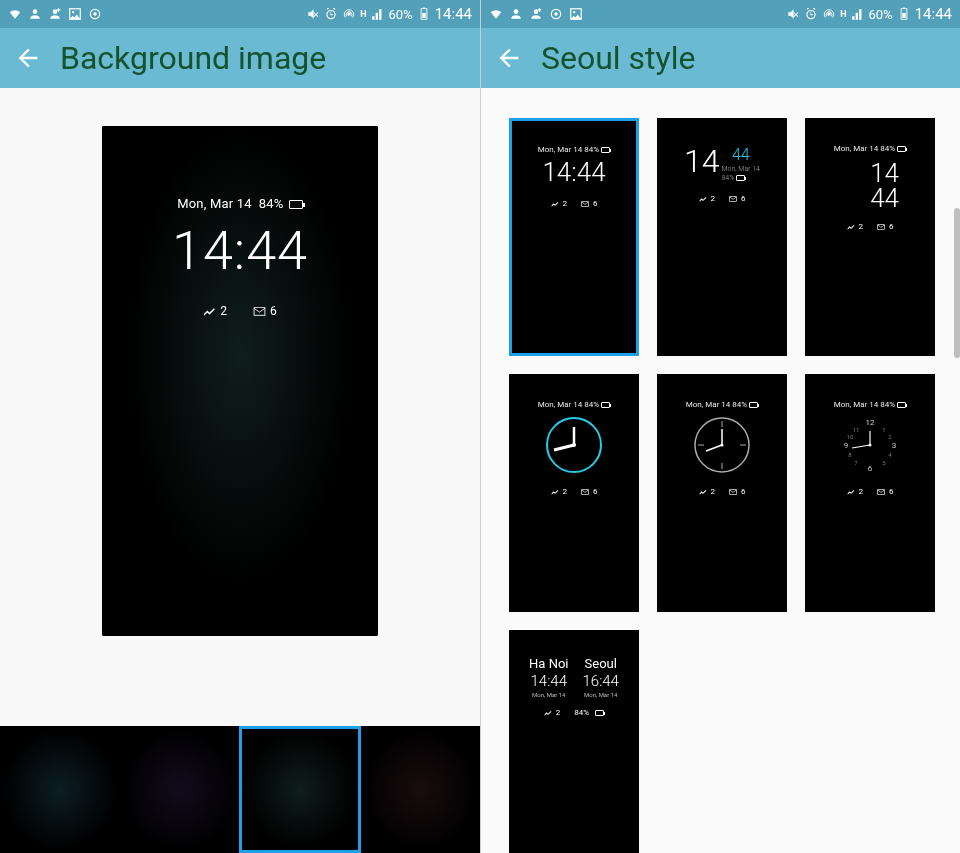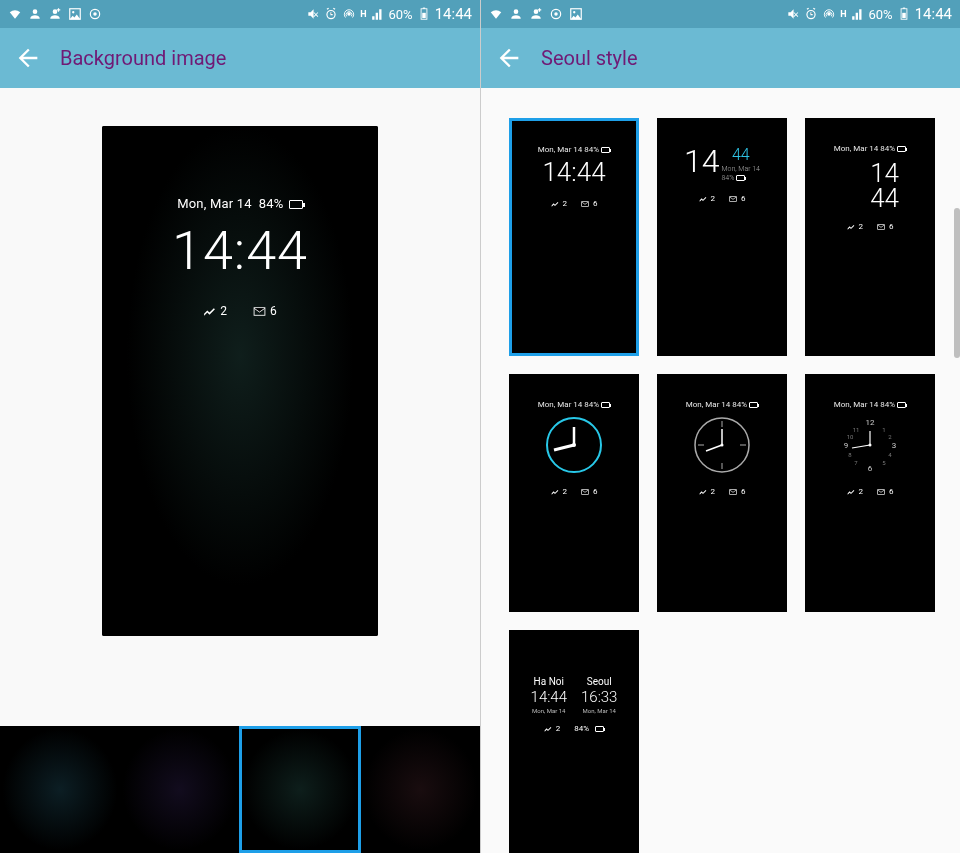--- a/index.html
+++ b/index.html
@@ -39,21 +39,21 @@
   
   .header {
     height: 60px;
     background: #6bbad3;
     display: flex;
     align-items: center;
     padding: 0 14px;
     gap: 18px;
   }
   .back-arrow { width: 28px; height: 28px; }
-  .header-title { color: #701a75; font-size: 20px; font-weight: 400; }
+  .header-title { color: #14532d; font-size: 32px; font-weight: 400; }
 
   
   .left-body {
     flex: 1;
     display: flex;
     flex-direction: column;
     justify-content: flex-end;
     align-items: center;
     position: relative;
     background: #f9f9f9;
@@ -140,21 +140,21 @@
   .ct-sub { font-size:7px; color:#aaa; margin-top:1px;}
 
   .ct-time-stack { margin-top:8px; font-size:26px; font-weight:300; line-height:.95; text-align:right; padding-right:34px;}
   .ct-time-stack .mm { display:block;}
 
   .analog { width:60px; height:60px; margin: 6px auto 0; position:relative;}
   .analog svg { width:100%; height:100%;}
 
   .dual-city { margin-top:24px; display:flex; justify-content:center; gap:14px;}
   .dual-col { }
-  .dc-city { font-size:10px;margin-top:20px;}
+  .dc-city { font-size:13px;}
   .dc-time { font-size:15px; font-weight:300; margin-top:1px;}
   .dc-date { font-size:6px; color:#bbb; margin-top:1px;}
 
   .batt { display:inline-block; width:9px; height:6px; border:1px solid #fff; border-radius:1px; position:relative; margin-left:2px; vertical-align:middle;}
   .batt::after { content:''; position:absolute; right:-2px; top:1px; width:1px; height:3px; background:#fff;}
   .batt-lg { width:14px; height:9px; }
   .batt-lg::after { top:2px; height:4px; width:1.5px; right:-3px;}
 </style>
 </head>
 <body>
@@ -498,21 +498,21 @@
 
       <div class="clock-tile">
         <div class="dual-city">
           <div class="dual-col">
             <div class="dc-city">Ha Noi</div>
             <div class="dc-time">14:44</div>
             <div class="dc-date">Mon, Mar 14</div>
           </div>
           <div class="dual-col">
             <div class="dc-city">Seoul</div>
-            <div class="dc-time">16:33</div>
+            <div class="dc-time">16:44</div>
             <div class="dc-date">Mon, Mar 14</div>
           </div>
         </div>
         <div class="ct-notifs" style="margin-top:10px;">
           <span class="nicon">
               <svg width="8" height="8" viewBox="0 0 24 24">
                 <path fill="#fff" d="M20 6l-8 8-4-4-6 6v4l6-6 4 4L22 8z"></path>
               </svg>
               <span>2</span>
             </span>

